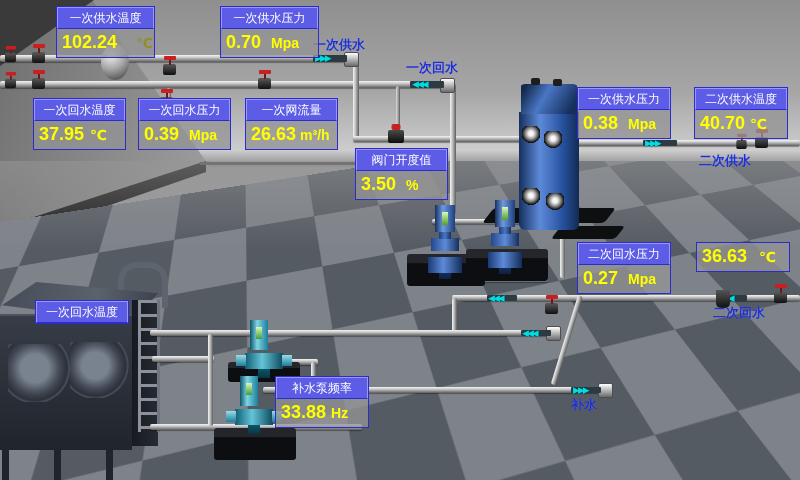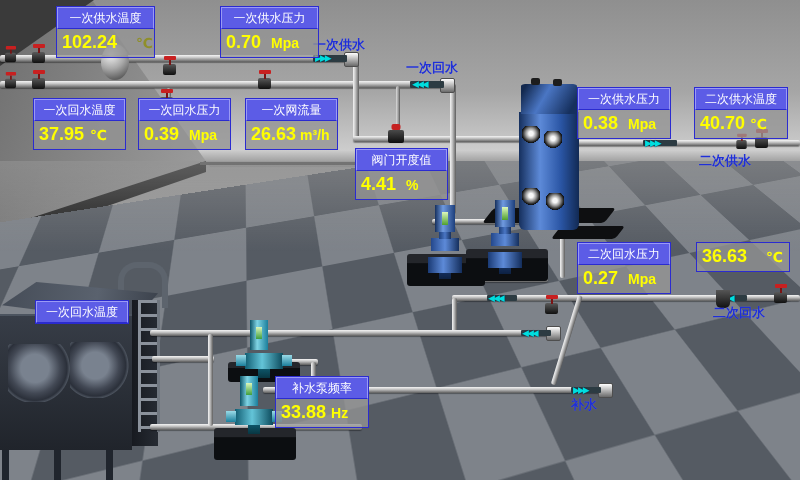--- a/index.html
+++ b/index.html
@@ -273,21 +273,21 @@
   <div class="gauge" style="left:245px;top:98px;width:91px">
     <div class="gauge-title">一次网流量</div>
     <div class="gauge-value" style="gap:4px">
         <span class="num">26.63</span>
         <span class="unit">m³/h</span>
       </div>
   </div>
   <div class="gauge" style="left:355px;top:148px;width:91px">
     <div class="gauge-title">阀门开度值</div>
     <div class="gauge-value">
-        <span class="num">4.41</span>
+        <span class="num">3.50</span>
         <span class="unit">%</span>
       </div>
   </div>
   <div class="gauge" style="left:577px;top:87px;width:92px">
     <div class="gauge-title">一次供水压力</div>
     <div class="gauge-value">
         <span class="num">0.38</span>
         <span class="unit">Mpa</span>
       </div>
   </div>
@@ -299,21 +299,21 @@
       </div>
   </div>
   <div class="gauge" style="left:577px;top:242px;width:92px">
     <div class="gauge-title">二次回水压力</div>
     <div class="gauge-value">
         <span class="num">0.27</span>
         <span class="unit">Mpa</span>
       </div>
   </div>
   <div class="gauge" style="left:696px;top:242px;width:92px">
-    <div class="gauge-value" style="gap:19px">
+    <div class="gauge-value" style="gap:12px">
         <span class="num">36.63</span>
         <span class="unit">℃</span>
       </div>
   </div>
   <div class="gauge" style="left:35px;top:300px;width:92px">
     <div class="gauge-title">一次回水温度</div>
   </div>
   <div class="gauge" style="left:275px;top:376px;width:92px">
     <div class="gauge-title">补水泵频率</div>
     <div class="gauge-value" style="gap:5px">

